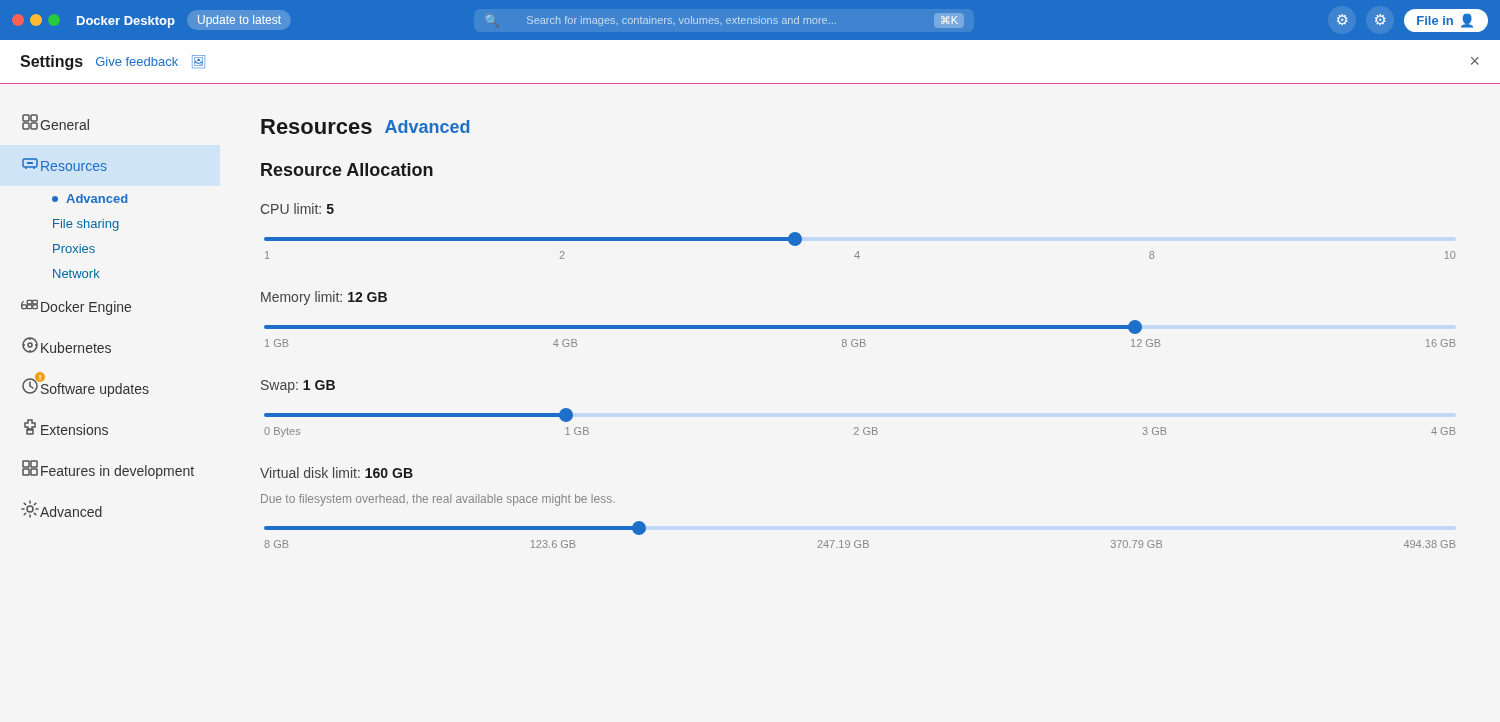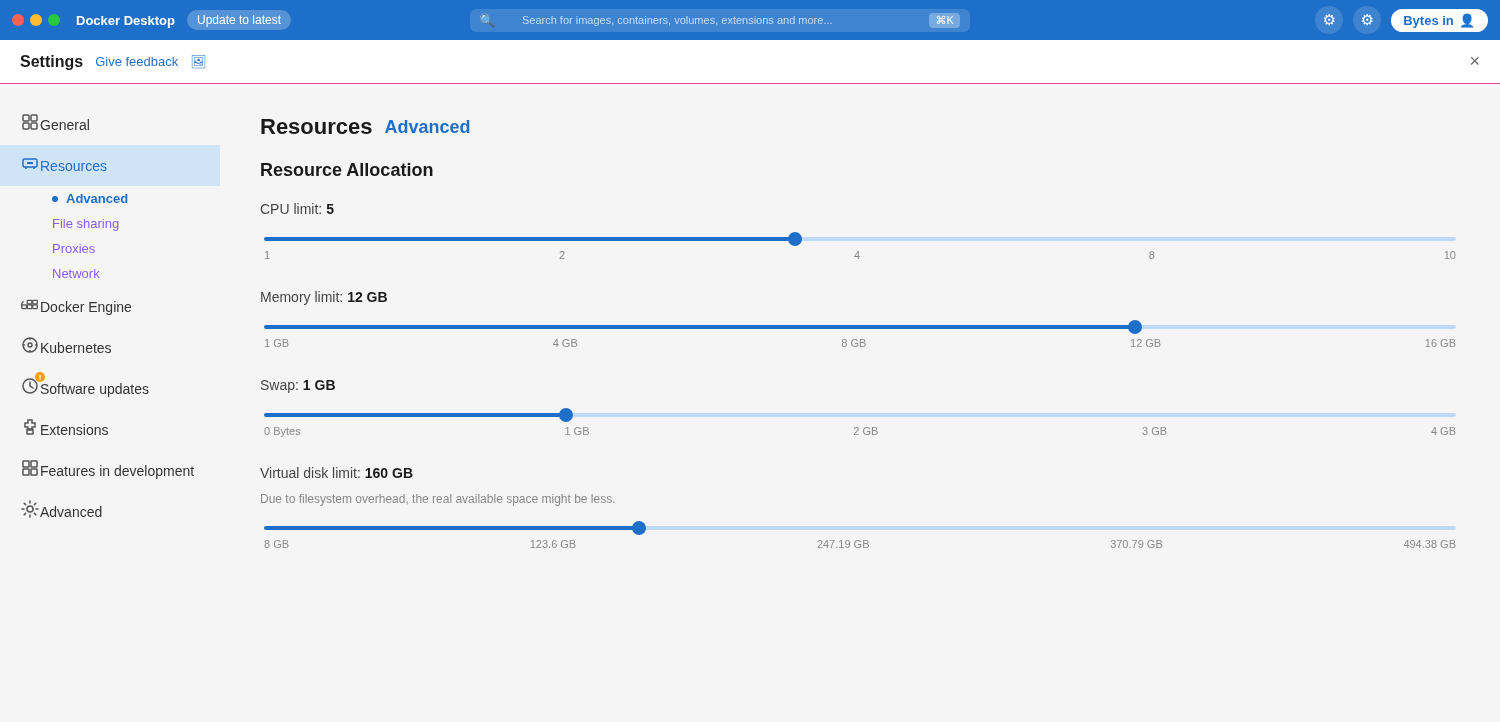--- a/index.html
+++ b/index.html
@@ -136,21 +136,21 @@
       color: #1d6fc9;
       font-weight: 500;
     }
     .sidebar-icon { font-size: 17px; width: 20px; text-align: center; }
     .sidebar-sub {
       padding-left: 52px;
     }
     .sidebar-sub-item {
       padding: 5px 20px 5px 0;
       font-size: 13px;
-      color: #8b5cf6;
+      color: #0369a1;
       cursor: pointer;
       display: flex;
       align-items: center;
       gap: 8px;
     }
     .sidebar-sub-item.active { color: #1d6fc9; font-weight: 600; }
     .dot { width: 6px; height: 6px; border-radius: 50%; background: #1d6fc9; display: inline-block; }
 
     
     .content {
@@ -219,21 +219,21 @@
   <button class="update-btn">Update to latest</button>
   <div class="search-bar">
     <span style="color:rgba(255,255,255,0.8);font-size:13px;">🔍</span>
     <input type="text" placeholder="Search for images, containers, volumes, extensions and more..." style="">
     <span class="kbd-hint">⌘K</span>
   </div>
   <div class="titlebar-right">
     <button class="icon-btn">⚙</button>
     <button class="icon-btn">⚙</button>
     <button class="signin-btn">
-      <span>Bytes in</span>
+      <span>File in</span>
       <span>👤</span>
     </button>
   </div>
 </div>
 
 <div class="settings-header">
   <div class="settings-header-left">
     <span class="settings-title">Settings</span>
     <a class="feedback-link">
       <span>Give feedback</span>

